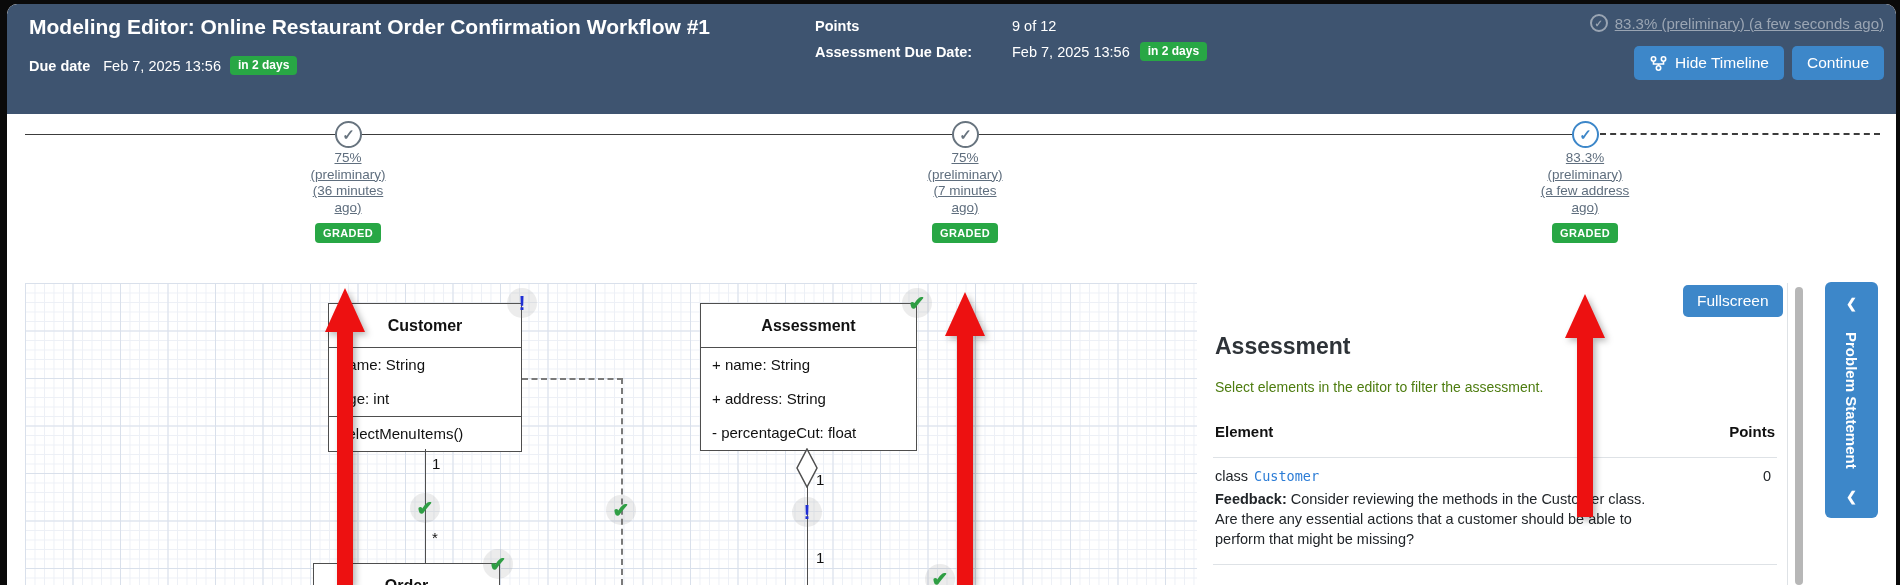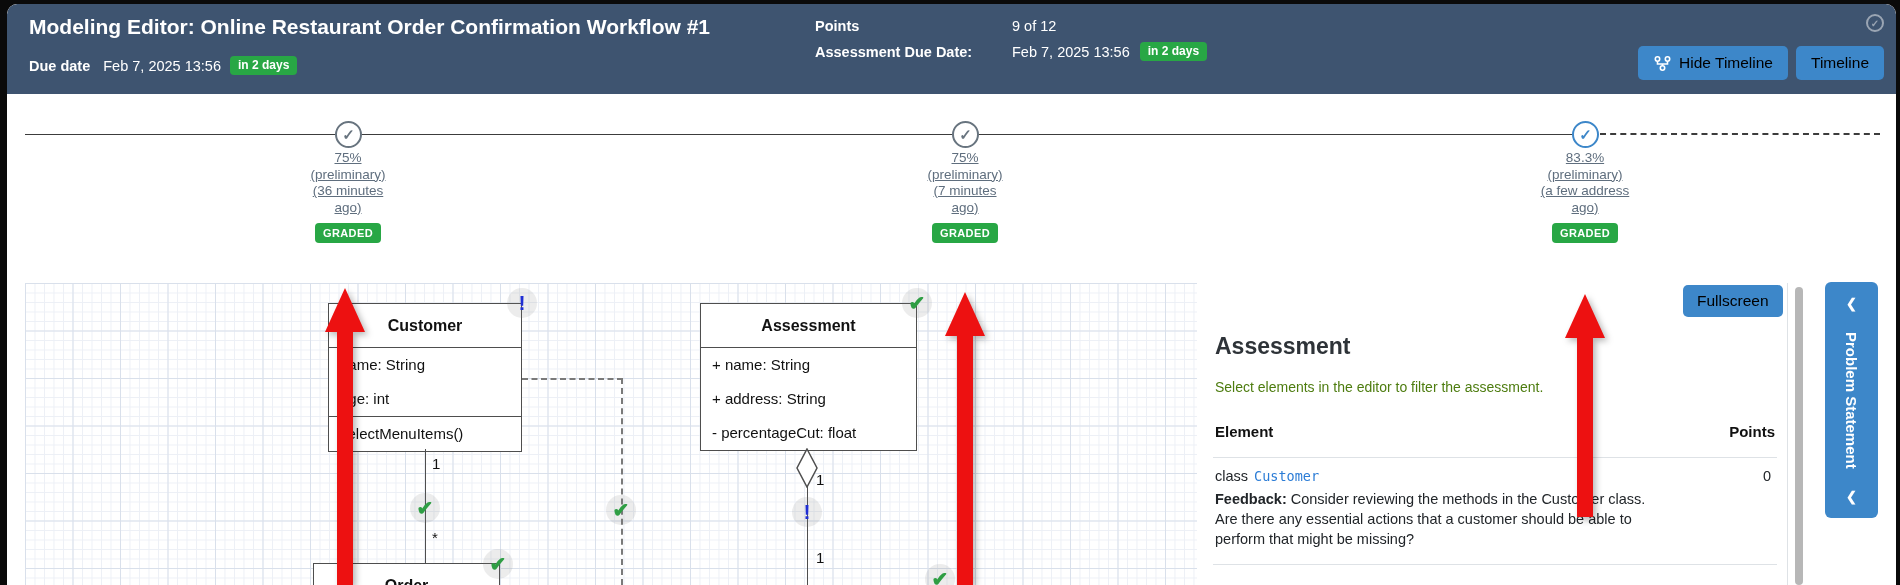--- a/index.html
+++ b/index.html
@@ -2,39 +2,39 @@
 <html style="--header-bg: #3e5470; --accent-blue: #3d87c9; --success-green: #28a745; --annotation-red: #ed1111; --code-blue: #2b7cd6; --muted-link: #9aa5b3; --timeline-text: #5f6e7e;"><head>
 <meta charset="utf-8">
 <style>
   * { margin:0; padding:0; box-sizing:border-box; }
   html,body { width:1900px; height:585px; overflow:hidden; background:#0a0a0a;
               font-family:"Liberation Sans", sans-serif; }
   .frame { position:absolute; left:7px; top:4px; width:1889px; height:581px;
            background:#fff; border-radius:10px 10px 0 0; overflow:hidden; }
 
   
-  .hd { position:absolute; left:0; top:0; right:0; height:90px;
+  .hd { position:absolute; left:0; top:0; right:0; height:110px;
         background:var(--header-bg,#3e5470); border-radius:10px 10px 0 0; color:#fff;padding-left:13px; }
   .hd-title { position:absolute; left:22px; top:11px; font-size:21px; font-weight:bold; }
   .hd-due { position:absolute; left:22px; top:52px; font-size:14.5px; display:flex; align-items:center; gap:9px; }
   .hd-due .lbl { font-weight:bold; margin-right:4px; }
   .badge { display:inline-block; background:var(--success-green,#28a745); color:#fff;
            font-size:12px; font-weight:bold; padding:3px 8px; border-radius:4px; line-height:1.1; }
   .hd-mid { position:absolute; left:808px; top:14px; font-size:14.5px; display:flex; flex-direction:column; gap:8px; }
   .hd-mid .mrow { display:flex; align-items:center; }
   .hd-mid .lbl { font-weight:bold; width:197px; }
   .hd-mid .badge { margin-left:10px; }
   .score { position:absolute; right:12px; top:10px; color:var(--muted-link,#9aa5b3);
            font-size:15px; display:flex; align-items:center; gap:7px; cursor:pointer; }
   .score .txt { text-decoration:underline; }
   .cc-icon { width:18px; height:18px; border:2px solid currentColor; border-radius:50%;
              display:inline-flex; align-items:center; justify-content:center;
              font-size:10px; font-weight:bold; flex:0 0 auto; }
   .hd-buttons { position:absolute; right:12px; top:42px; display:flex; gap:8px; }
-  .btn { background:var(--accent-blue,#3d87c9); border:none; color:#000000; font-size:15.5px;
+  .btn { background:var(--accent-blue,#3d87c9); border:none; color:#ffffff; font-size:15.5px;
          font-family:inherit; border-radius:5px; padding:8px 15px; cursor:pointer;
          display:flex; align-items:center; gap:7px; }
 
   
   .tl-line { position:absolute; height:0; }
   .tl-line.solid  { left:18px; width:1547px; top:130px; border-top:1.5px solid #3c3c3c; }
   .tl-line.dotted { left:1593px; width:280px; top:129px; border-top:2.5px dashed #3c3c3c; }
   .tl-circle { position:absolute; top:117px; width:27px; height:27px; border-radius:50%;
                background:#fff; border:2px solid #68747f; color:#68747f; z-index:3;
                display:flex; align-items:center; justify-content:center;
@@ -127,33 +127,34 @@
       </div>
       <div class="mrow">
         <span class="lbl">Assessment Due Date:</span>
         <span>Feb 7, 2025 13:56</span>
         <span class="badge">in 2 days</span>
       </div>
     </div>
 
     <a class="score">
       <span class="cc-icon">✓</span>
+      <span class="txt">83.3% (preliminary) (a few seconds ago)</span>
     </a>
 
     <div class="hd-buttons">
       <button class="btn">
         <svg width="19" height="15" viewBox="0 0 19 15" fill="none" stroke="#fff" stroke-width="1.6">
           <circle cx="4.5" cy="3" r="2.2"></circle>
             <circle cx="14.5" cy="3" r="2.2"></circle>
             <circle cx="9.5" cy="12" r="2.2"></circle>
           <path d="M4.5 5.2 V8 H14.5 V5.2 M9.5 8 V9.8"></path>
         </svg>
         <span>Hide Timeline</span>
       </button>
-      <button class="btn">Timeline</button>
+      <button class="btn">Continue</button>
     </div>
   </header>
 
   <section>
     <div class="tl-line solid"></div>
     <div class="tl-line dotted"></div>
 
     <div class="tl-circle" style="left:328px">✓</div>
     <div class="tl-circle" style="left:945px">✓</div>
     <div class="tl-circle current" style="left:1565px">✓</div>

